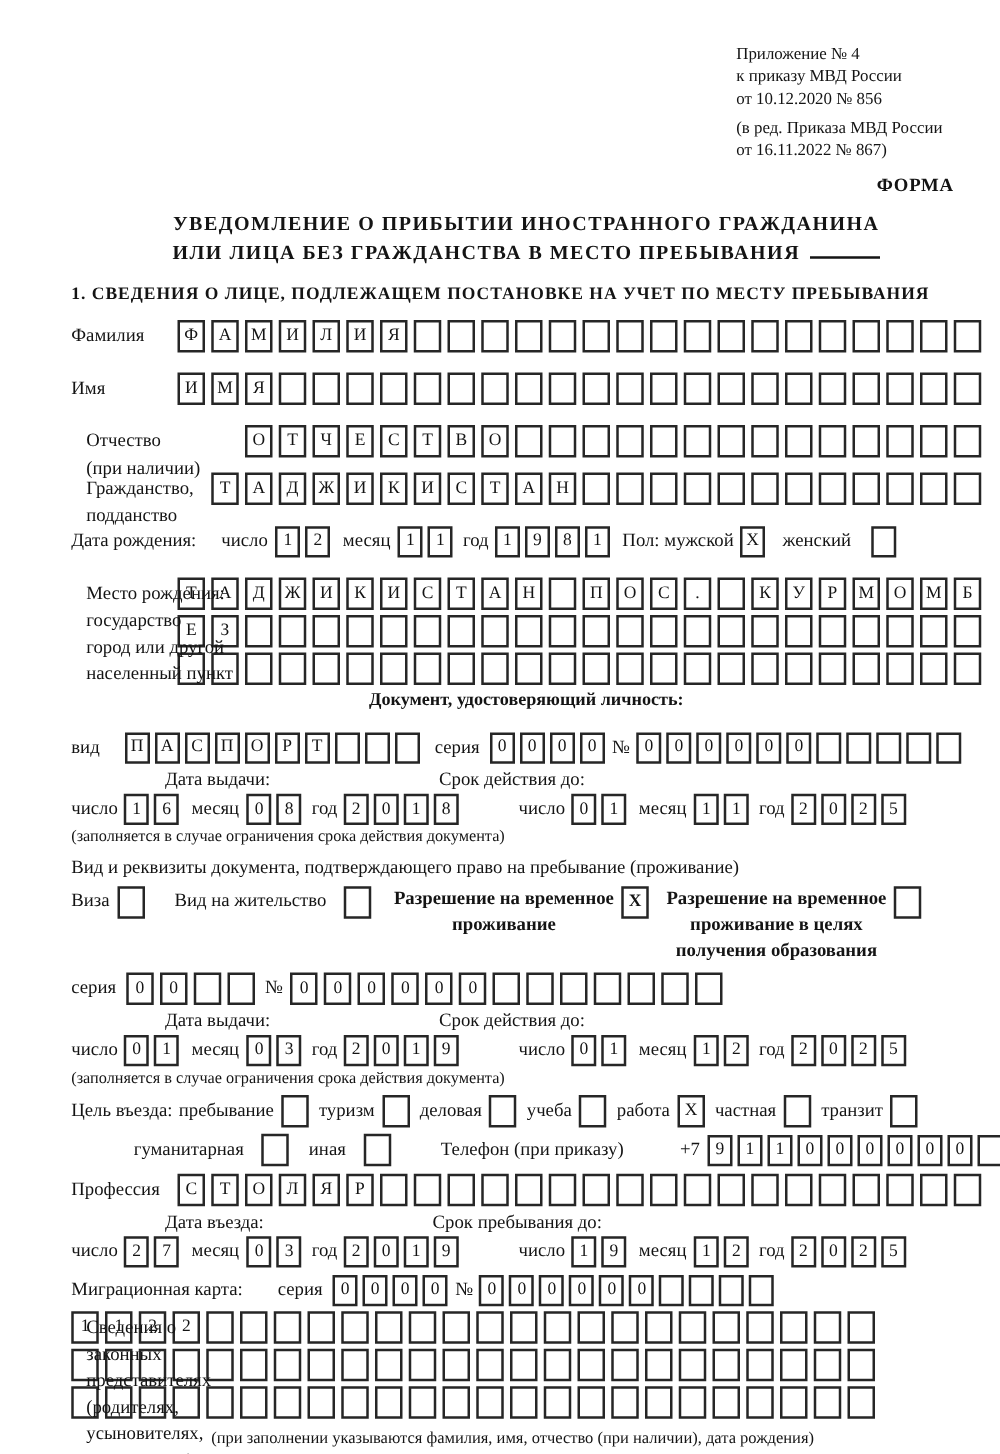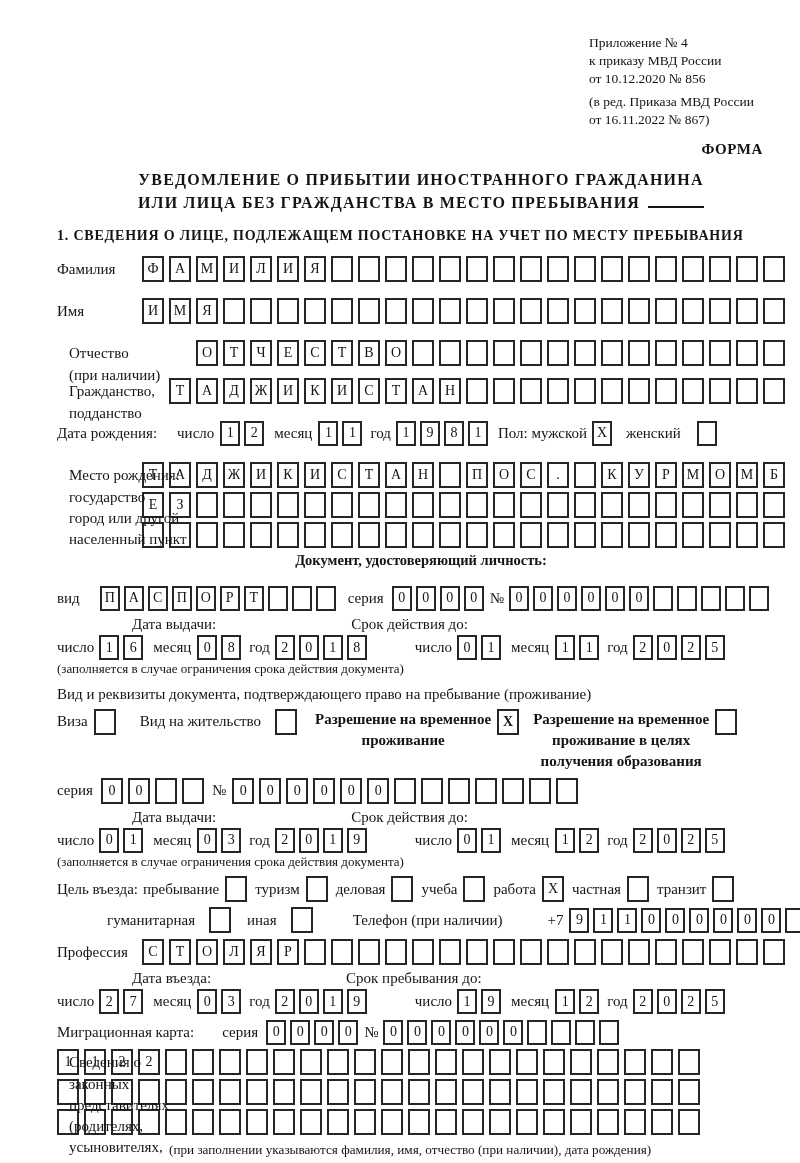--- a/index.html
+++ b/index.html
@@ -549,21 +549,21 @@
         <span class="grid ml8">
           <span class="cell"></span>
         </span>
       </span>
     <span class="opt ml16">
         <span class="lbl">иная</span>
         <span class="grid ml8">
           <span class="cell"></span>
         </span>
       </span>
-    <span class="lbl ml40">Телефон (при наличии)</span>
+    <span class="lbl ml40">Телефон (при приказу)</span>
     <span class="lbl ml45">+7</span>
     <span class="grid sm ml6">
         <span class="cell">9</span>
         <span class="cell">1</span>
         <span class="cell">1</span>
         <span class="cell">0</span>
         <span class="cell">0</span>
         <span class="cell">0</span>
         <span class="cell">0</span>
         <span class="cell">0</span>

